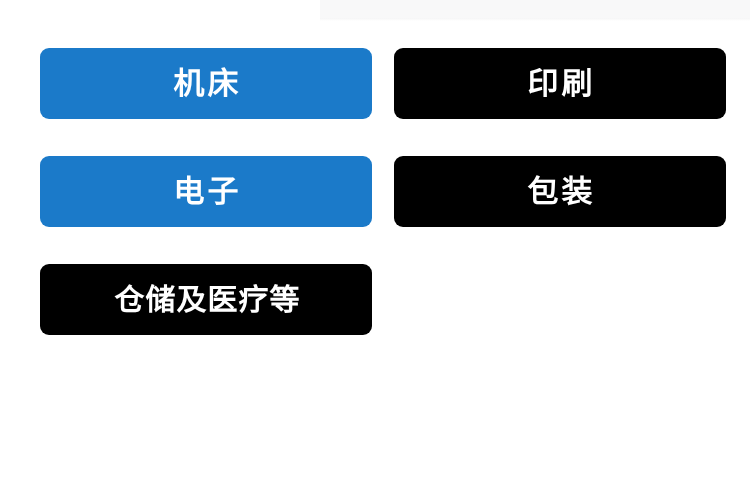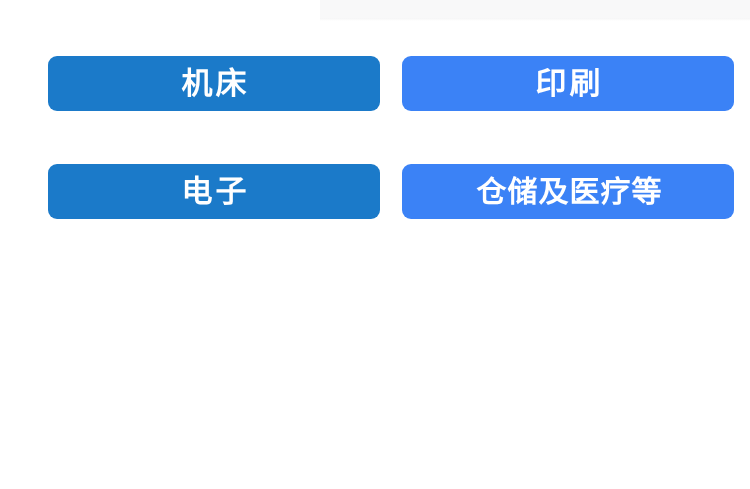--- a/index.html
+++ b/index.html
@@ -55,29 +55,29 @@
     row-gap: 21px;
   }
 
   .chip {
     display: flex;
     align-items: center;
     justify-content: center;
     border-radius: 9px;
     border: none;
     padding: 0;
-    margin: 16px;
+    margin: 8px;
     cursor: pointer;
     box-sizing: border-box;
     width: 332px;
     font-family: "Liberation Sans", "DejaVu Sans", sans-serif;
   }
 
   .chip.blue  { background: #1b7ac9; }
-  .chip.amber { background: #3b82f6; }
+  .chip.amber { background: #000000; }
 
   .chip-label {
     color: #ffffff;
     font-size: 31px;
     font-weight: 700;
     letter-spacing: 3px;
     line-height: 1;
     white-space: nowrap;
     text-indent: 3px;
   }
@@ -103,20 +103,23 @@
     </button>
 
     <button class="chip amber">
       <span class="chip-label">印刷</span>
     </button>
 
     <button class="chip blue">
       <span class="chip-label">电子</span>
     </button>
 
+    <button class="chip amber">
+      <span class="chip-label">包装</span>
+    </button>
 
 
 
 
     <button class="chip amber wide">
       <span class="chip-label">仓储及医疗等</span>
     </button>
 
   </div>
 </div>

